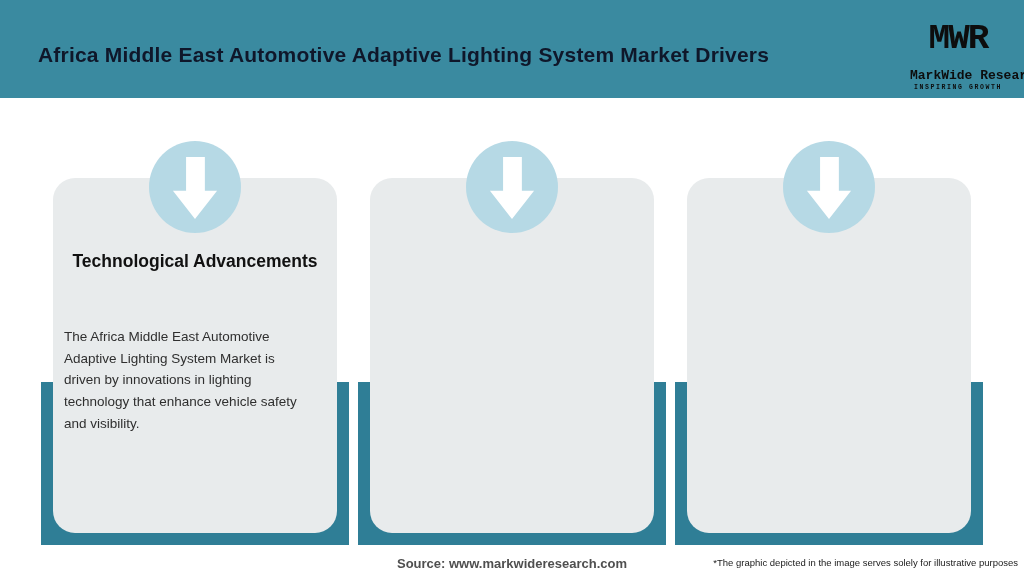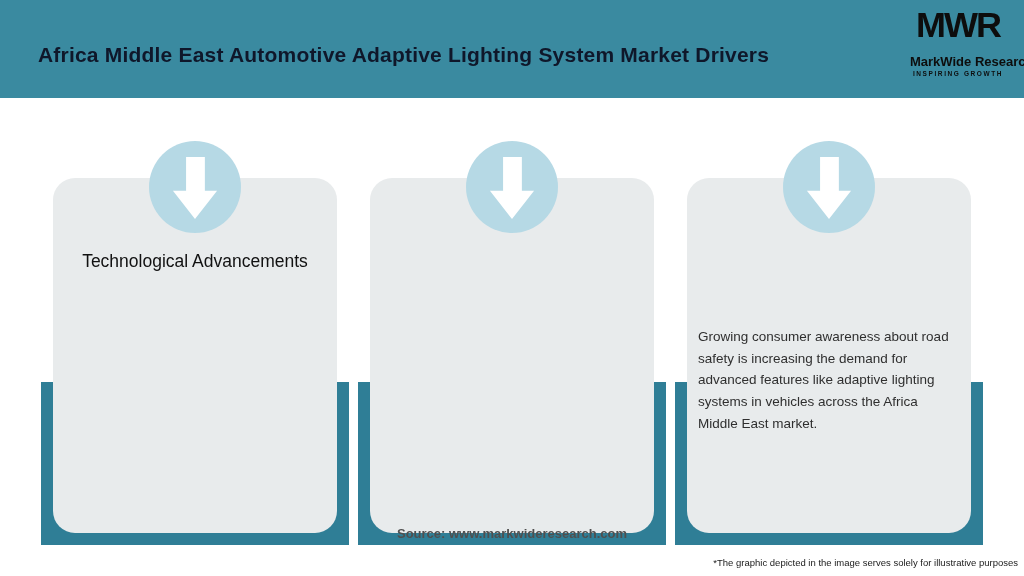--- a/index.html
+++ b/index.html
@@ -22,24 +22,25 @@
     position: absolute;
     left: 38px; top: 0; height: 110px;
     display: flex; align-items: center;
     color: #0f172a;
     font-size: 21px;
     font-weight: bold;
     letter-spacing: 0.2px;
   }
   .logo {
     position: absolute;
-    right: 18px; top: 8px;
+    right: 18px; top: 22px;
     width: 96px;
     text-align: center;
     color: #0d0d0d;
+    font-family: Liberation Mono, monospace;
   }
   .logo-monogram {
     font-size: 36px;
     font-weight: bold;
     line-height: 0.92;
     letter-spacing: -2px;
     transform: scaleY(0.96);
     color: #0d0d0d;
   }
   .logo-name {
@@ -95,37 +96,37 @@
     justify-content: center;
   }
   .arrow-svg { display: block; margin-top: 2px; }
 
   .card-title {
     position: absolute;
     left: 0; right: 0;
     top: 73px;
     text-align: center;
     font-size: 17.5px;
-    font-weight: normal;
+    font-weight: bold;
     color: #111111;
   }
   .card-body {
     position: absolute;
     left: 11px; right: 6px;
     top: 148px;
     font-size: 13.5px;
     line-height: 21.7px;
     color: #2f2f2f;
     white-space: pre-line;
   }
 
   
   .source-line {
     position: absolute;
-    left: 0; top: 526px;
+    left: 0; top: 556px;
     width: 1024px;
     text-align: center;
     font-size: 13px;
     font-weight: bold;
     color: #4f4f4f;
   }
   .disclaimer {
     position: absolute;
     right: 6px; top: 557px;
     font-size: 9.5px;
@@ -148,20 +149,25 @@
 
 <div class="card-wrap c1">
   <div class="teal-back"></div>
   <div class="card">
     <div class="circle">
       <svg class="arrow-svg" width="46" height="62" viewBox="0 0 47 66">
         <path d="M14 0 H34 V36 H47 L23.5 66 L0 36 H14 Z" fill="#ffffff"></path>
       </svg>
     </div>
     <div class="card-title">Technological Advancements</div>
+    <div class="card-body">The Africa Middle East Automotive
+Adaptive Lighting System Market is
+driven by innovations in lighting
+technology that enhance vehicle safety
+and visibility.</div>
   </div>
 </div>
 
 <div class="card-wrap c2">
   <div class="teal-back"></div>
   <div class="card">
     <div class="circle">
       <svg class="arrow-svg" width="46" height="62" viewBox="0 0 47 66">
         <path d="M14 0 H34 V36 H47 L23.5 66 L0 36 H14 Z" fill="#ffffff"></path>
       </svg>
@@ -170,22 +176,17 @@
 </div>
 
 <div class="card-wrap c3">
   <div class="teal-back"></div>
   <div class="card">
     <div class="circle">
       <svg class="arrow-svg" width="46" height="62" viewBox="0 0 47 66">
         <path d="M14 0 H34 V36 H47 L23.5 66 L0 36 H14 Z" fill="#ffffff"></path>
       </svg>
     </div>
-    <div class="card-body">Growing consumer awareness about road
-safety is increasing the demand for
-advanced features like adaptive lighting
-systems in vehicles across the Africa
-Middle East market.</div>
   </div>
 </div>
 
 <div class="source-line">Source: www.markwideresearch.com</div>
 <div class="disclaimer">*The graphic depicted in the image serves solely for illustrative purposes</div>
 
 </body></html>

